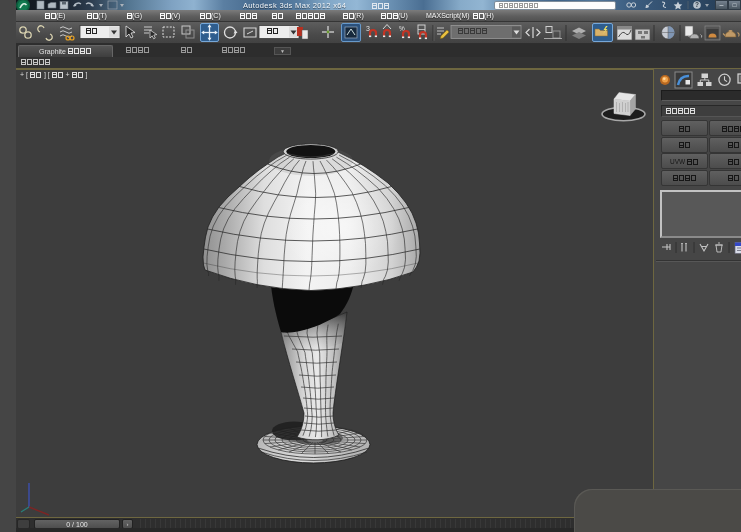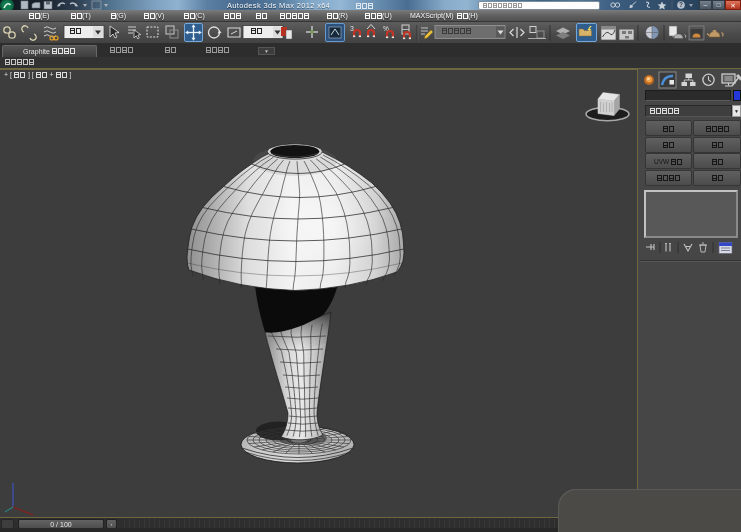--- a/index.html
+++ b/index.html
@@ -2,21 +2,21 @@
 <html><head><meta charset="utf-8"><style>
 *{margin:0;padding:0;box-sizing:border-box}
 html,body{width:741px;height:532px;overflow:hidden;background:#454545;
 font-family:"Liberation Sans",sans-serif;-webkit-font-smoothing:antialiased}
 .ab{position:absolute}
 i.k1,i.k2{display:inline-block;width:5px;height:6px;border:1px solid currentColor;margin:0 .5px;vertical-align:-0.5px}
 i.k2{background:linear-gradient(currentColor,currentColor) center/100% 1px no-repeat}
 i.s1,i.s2{display:inline-block;width:4px;height:5px;border:1px solid currentColor;margin:0 .5px;vertical-align:-0.5px}
 i.s2{background:linear-gradient(currentColor,currentColor) center/100% 1px no-repeat}
 </style></head><body>
-<div class="ab" style="left:0;top:0;width:587px;height:532px;background:#454545">
+<div class="ab" style="left:16px;top:0;width:587px;height:532px;background:#454545">
 <div style="position:absolute;left:0;top:0;width:741px;height:10px;background:linear-gradient(90deg,#10161d 0%,#1a232e 6%,#2c3c4e 10%,#52748f 15%,#7fa2c2 21%,#8fb2d0 24%,#5b7fa2 28%,#45688c 33%,#577da1 38%,#82a8c8 42%,#93b7d5 46%,#6e94b6 50%,#4a6e92 55%,#87abc9 60%,#92b5d2 63%,#5d82a5 67%,#3f6287 73%,#51779b 78%,#3c5d80 83%,#33506f 88%,#2b4560 93%,#1c3048 100%)"></div>
 <svg class="ab" style="left:0;top:0" width="18" height="12">
       <circle cx="7" cy="5.5" r="7" fill="#0e5e3e"></circle>
       <circle cx="7" cy="5.5" r="5.2" fill="#127a50"></circle>
       <path d="M 4 8 Q 7 1.5 10.5 5" stroke="#d8efe2" stroke-width="1.6" fill="none"></path>
     </svg>
 <svg class="ab" style="left:20px;top:0" width="92" height="10">
       <rect x="1" y="1" width="7" height="8" fill="#aeb8c0" stroke="#7a848e" stroke-width="0.6"></rect>
       <path d="M 12 8 L 12 4 L 15 2.5 L 20 2.5 L 20 8 Z" fill="#aeb8c0" stroke="#6a747e" stroke-width="0.6"></path>
       <rect x="24" y="1.5" width="8" height="7.5" fill="#b9c2ca" stroke="#6a747e" stroke-width="0.6"></rect>

